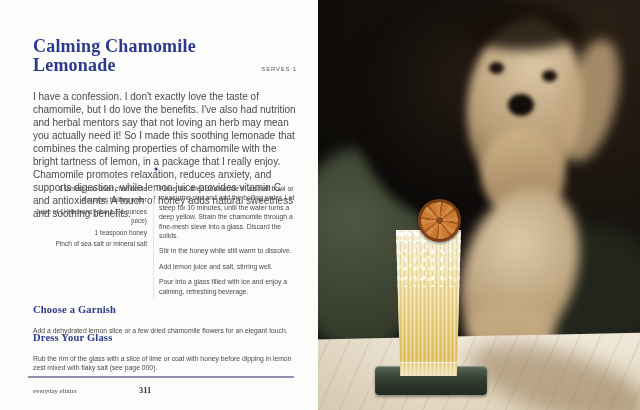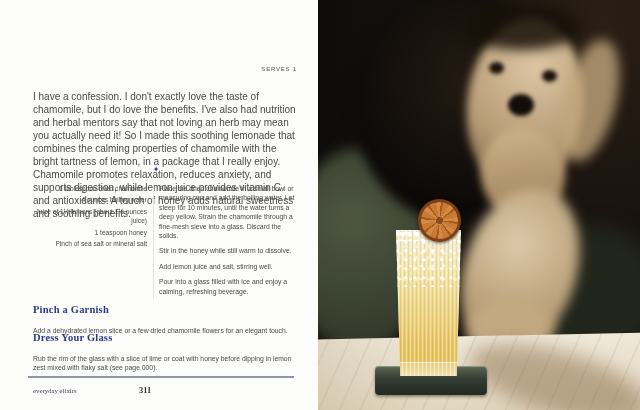--- a/index.html
+++ b/index.html
@@ -145,20 +145,21 @@
       repeating-conic-gradient(#d18b44 0deg 16deg, #a9581f 16deg 24deg, #c97a33 24deg 45deg);
     box-shadow:0 1px 3px rgba(0,0,0,.6);transform:rotate(-12deg);
   }
 </style>
 </head>
 <body>
 
 <div class="screenshot">
 
   <div class="page-left">
+    <h1 class="recipe-title">Calming Chamomile Lemonade</h1>
     <div class="serves">SERVES 1</div>
     <p class="intro">I have a confession. I don't exactly love the taste of chamomile, but I do love the benefits. I've also had nutrition and herbal mentors say that not loving an herb may mean you actually need it! So I made this soothing lemonade that combines the calming properties of chamomile with the bright tartness of lemon, in a package that I really enjoy. Chamomile promotes relaxation, reduces anxiety, and supports digestion, while lemon juice provides vitamin C and antioxidants. A touch of honey adds natural sweetness and soothing benefits.</p>
 
     <div class="col-divider-star">✦</div>
     <div class="col-divider-line"></div>
 
     <div class="ingredients">
       <p class="ing">1 tablespoon dried chamomile</p>
       <p class="ing">4 ounces boiling water</p>
       <p class="ing">Juice of 1½ lemons (about 1½ ounces juice)</p>
@@ -166,21 +167,21 @@
       <p class="ing">Pinch of sea salt or mineral salt</p>
     </div>
 
     <div class="instructions">
       <p class="step">Place the dried chamomile in a small bowl or measuring cup and add the boiling water. Let steep for 10 minutes, until the water turns a deep yellow. Strain the chamomile through a fine-mesh sieve into a glass. Discard the solids.</p>
       <p class="step">Stir in the honey while still warm to dissolve.</p>
       <p class="step">Add lemon juice and salt, stirring well.</p>
       <p class="step">Pour into a glass filled with ice and enjoy a calming, refreshing beverage.</p>
     </div>
 
-    <div class="sub-heading garnish-head">Pinch a Garnish</div>
+    <div class="sub-heading garnish-head">Choose a Garnish</div>
     <p class="garnish-body">Add a dehydrated lemon slice or a few dried chamomile flowers for an elegant touch.</p>
 
     <div class="sub-heading dress-head">Dress Your Glass</div>
     <p class="dress-body">Rub the rim of the glass with a slice of lime or coat with honey before dipping in lemon zest mixed with flaky salt (see page 000).</p>
 
     <div class="footer-rule"></div>
     <div class="footer-book">everyday elixirs</div>
     <div class="footer-page">311</div>
   </div>
 

